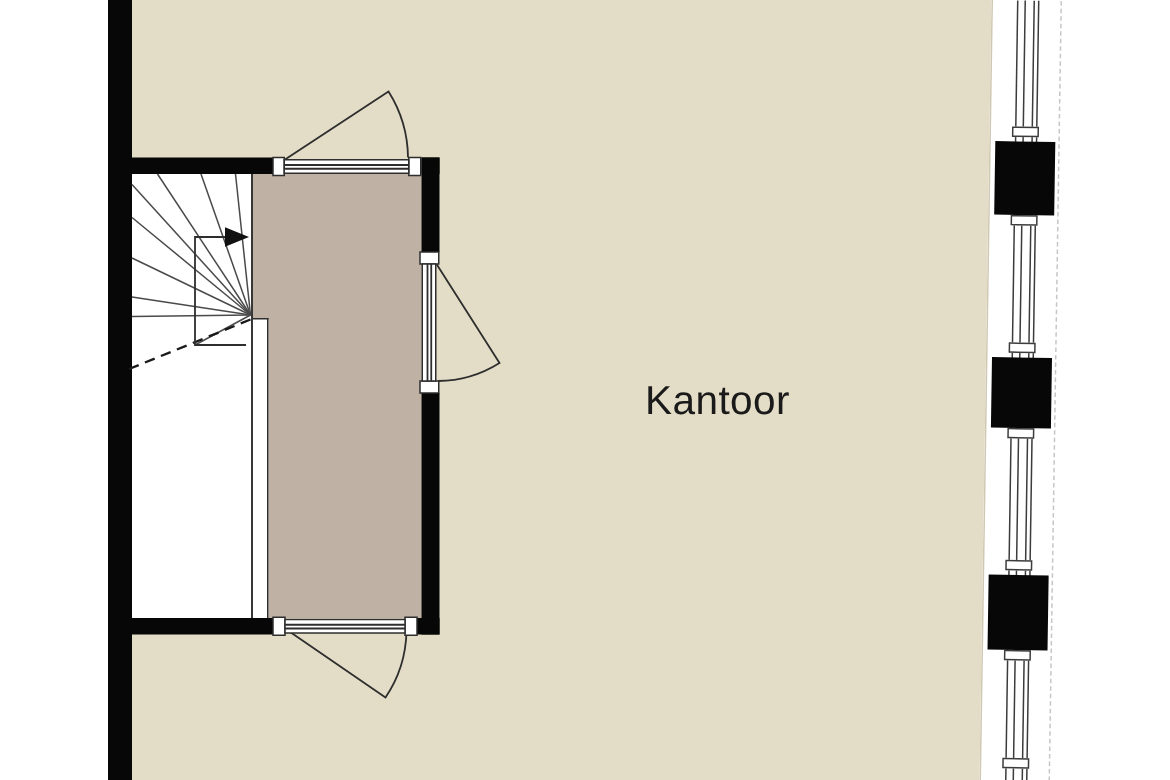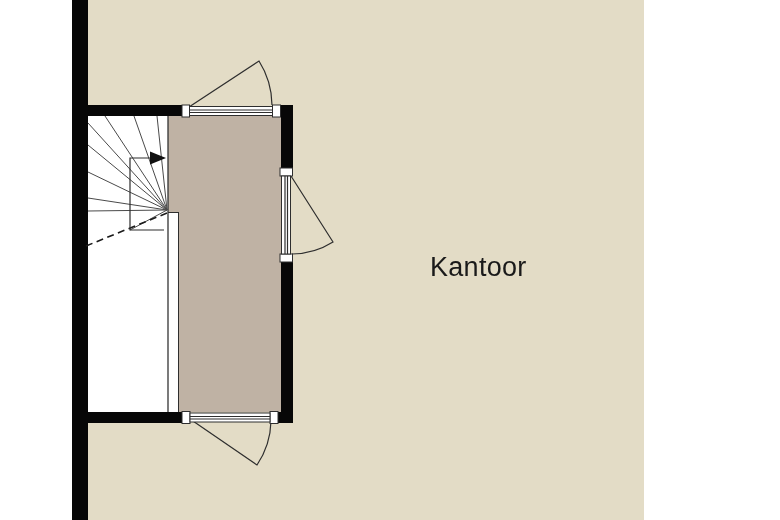--- a/index.html
+++ b/index.html
@@ -6,21 +6,21 @@
     --background:#ffffff;
     --room-fill:#e3dcc6;
     --hallway-fill:#bfb2a4;
     --wall:#070707;
     --line:#2e2e2e;
     --tread:#4a4a4a;
     --frame:#3c3c3c;
   }
   html,body{margin:0;padding:0;background:var(--background);}
   .canvas{
-    position:relative;width:644px;height:520px;overflow:hidden;
+    position:relative;width:780px;height:520px;overflow:hidden;
     background:var(--background);
     font-family:"Liberation Sans", sans-serif;
   }
   .abs{position:absolute;}
   
   .room{
     left:0;top:0;width:780px;height:520px;
     background:var(--room-fill);
     clip-path:polygon(72px 0px, 661px 0px, 653px 520px, 72px 520px);
   }

